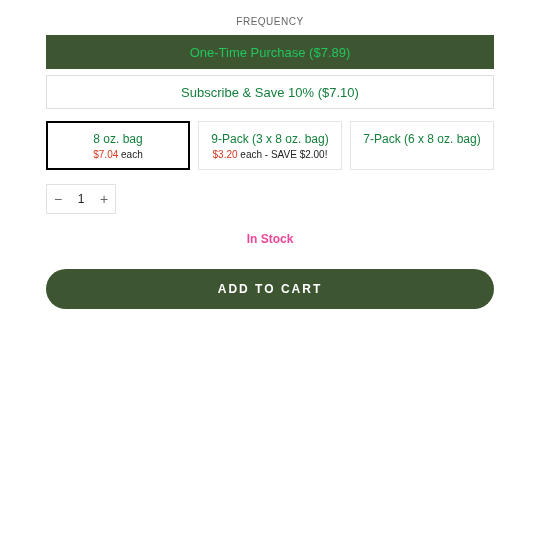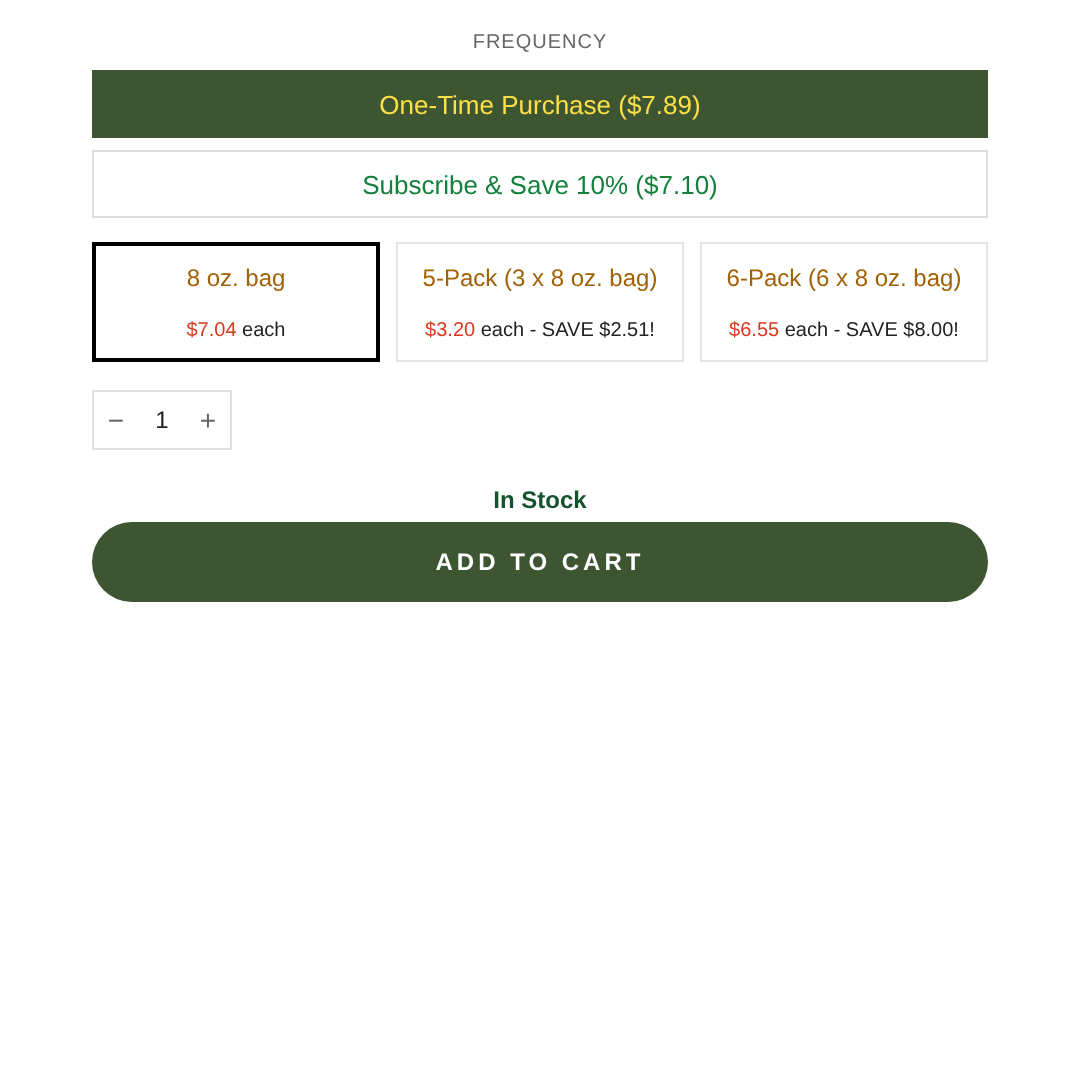--- a/index.html
+++ b/index.html
@@ -27,42 +27,42 @@
     justify-content: center;
     font-size: 13px;
     margin-bottom: 6px;
     cursor: pointer;
     border: 1px solid #ddd;
     background: #fff;
     color: #15803d;
   }
   .freq-option.selected {
     background: #3d5530;
-    color: #fde047;
+    color: #22c55e;
     border: 1px solid #3d5530;
     font-weight: 500;
   }
   .pack-group { margin-bottom: 14px; }
   .pack-row { display: flex; gap: 8px; }
   .pack-option {
     flex: 1;
     border: 1px solid #e5e5e5;
     padding: 10px 6px 9px;
     text-align: center;
     cursor: pointer;
     background: #fff;
   }
   .pack-option.selected {
     border: 2px solid #000;
     padding: 9px 5px 8px;
   }
   .pack-title {
     font-size: 12px;
-    color: #a16207;
-    margin-bottom: 14px;
+    color: #15803d;
+    margin-bottom: 3px;
     white-space: nowrap;
   }
   .pack-sub {
     font-size: 10px;
     color: #222;
     white-space: nowrap;
   }
   .pack-price { color: #d9381e; }
   .qty-group { margin-bottom: 18px; }
   .qty-box {
@@ -87,22 +87,22 @@
   .qty-val {
     width: 24px;
     text-align: center;
     font-size: 12px;
     color: #222;
   }
   .stock {
     text-align: center;
     font-size: 12px;
     font-weight: 600;
-    color: #14532d;
-    margin-bottom: 4px;
+    color: #ec4899;
+    margin-bottom: 23px;
   }
   .add-btn {
     width: 100%;
     height: 40px;
     background: #3d5530;
     color: #fff;
     border: none;
     border-radius: 20px;
     font-size: 12px;
     letter-spacing: 2px;
@@ -125,26 +125,25 @@
   </div>
 </div>
 
 <div class="pack-group">
   <div class="pack-row">
     <div class="pack-option selected">
       <div class="pack-title">8 oz. bag</div>
       <div class="pack-sub"><span class="pack-price">$7.04</span><span> each</span></div>
     </div>
     <div class="pack-option">
-      <div class="pack-title">5-Pack (3 x 8 oz. bag)</div>
-      <div class="pack-sub"><span class="pack-price">$3.20</span><span> each - SAVE $2.51!</span></div>
+      <div class="pack-title">9-Pack (3 x 8 oz. bag)</div>
+      <div class="pack-sub"><span class="pack-price">$3.20</span><span> each - SAVE $2.00!</span></div>
     </div>
     <div class="pack-option">
-      <div class="pack-title">6-Pack (6 x 8 oz. bag)</div>
-      <div class="pack-sub"><span class="pack-price">$6.55</span><span> each - SAVE $8.00!</span></div>
+      <div class="pack-title">7-Pack (6 x 8 oz. bag)</div>
     </div>
   </div>
 </div>
 
 <div class="qty-group">
   <div class="qty-box">
     <button class="qty-btn">−</button>
     <div class="qty-val">1</div>
     <button class="qty-btn">+</button>
   </div>

